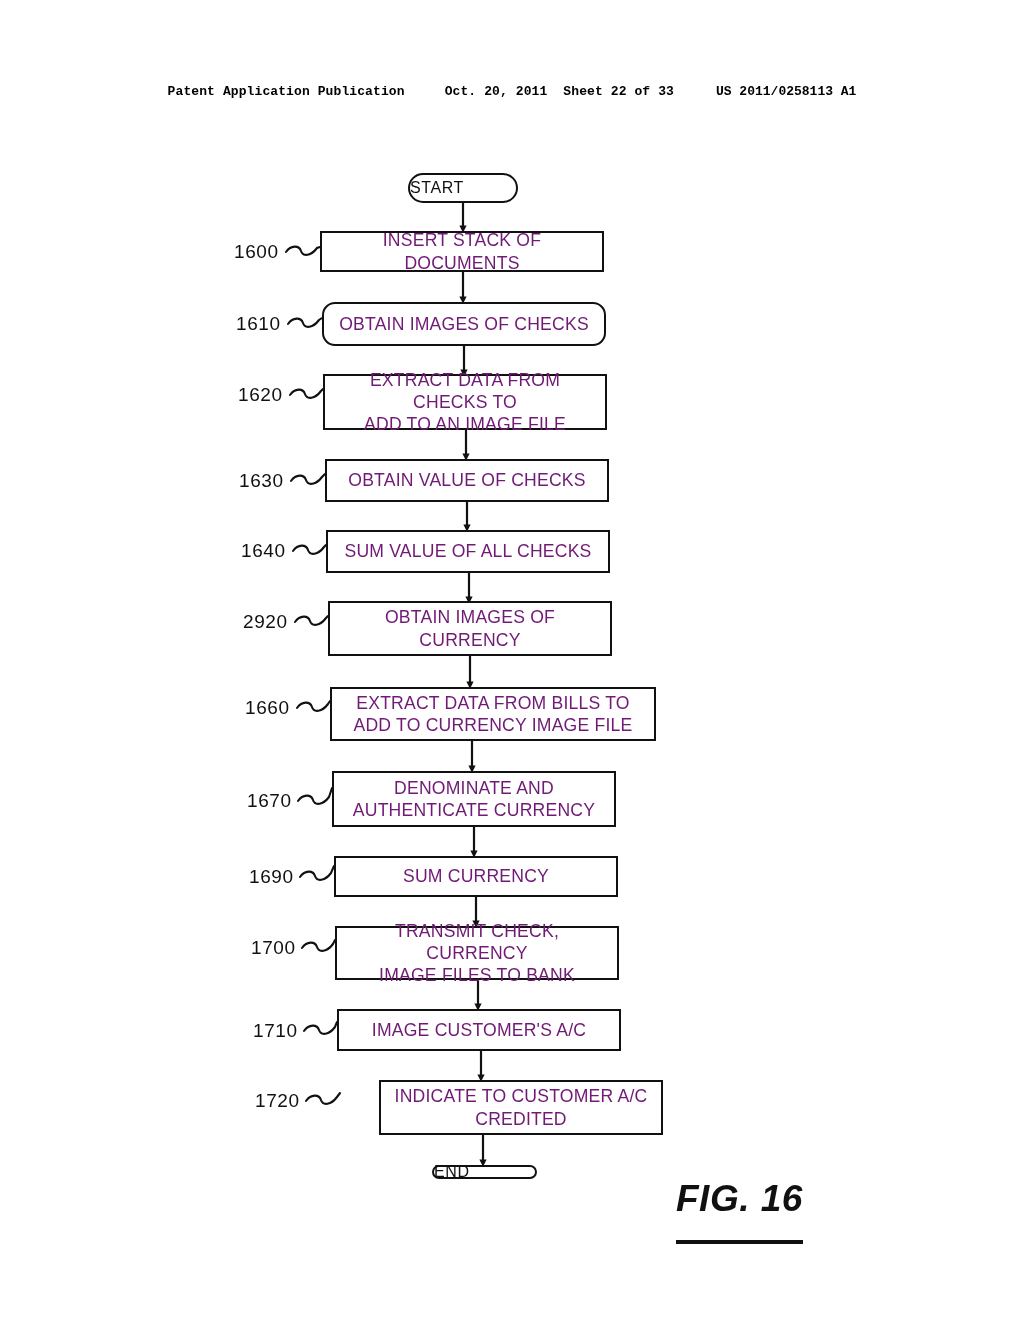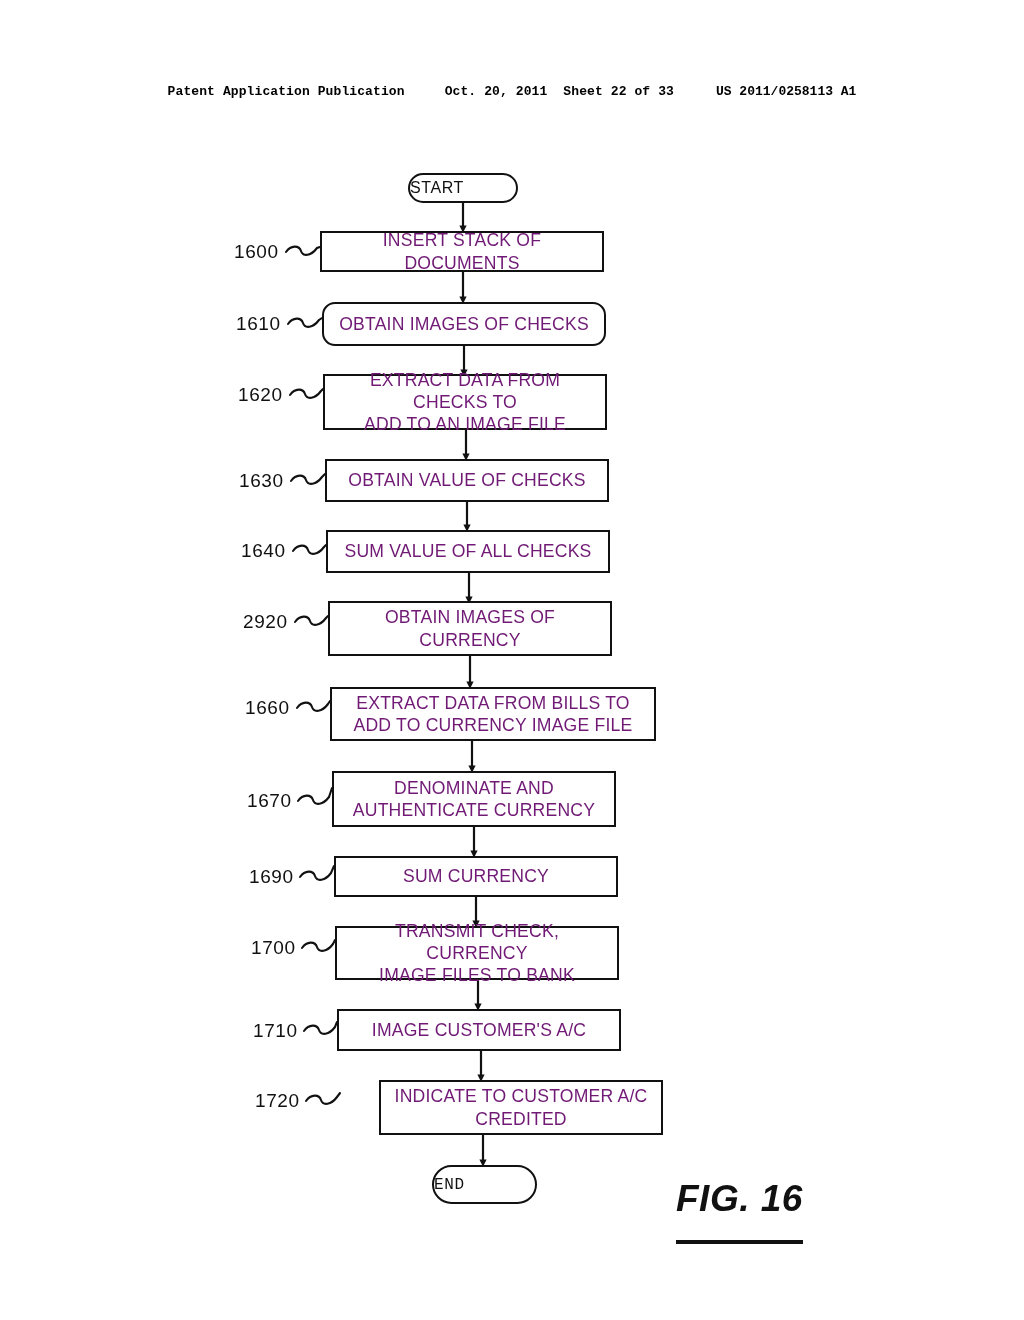--- a/index.html
+++ b/index.html
@@ -239,19 +239,19 @@
   <div class="ref-num" style="left:253px; top:1020px;">1710</div>
 
   <div class="proc-box" style="left:340px; top:1080px; width:284px; height:55px;margin-left:39px;">
     <span>
       <span class="txt">INDICATE TO CUSTOMER A/C</span>
       <span class="txt">CREDITED</span>
     </span>
   </div>
   <div class="ref-num" style="left:255px; top:1090px;">1720</div>
 
-  <div class="terminator" style="left:432px; top:1165px; width:105px; height:39px;font-family:Liberation Mono, monospace;">
+  <div class="terminator" style="left:432px; top:1165px; width:105px; height:14px;">
     <span>END</span>
   </div>
 
 </div>
 
 <div id="fig-caption">FIG. 16</div>
 
 </body></html>

